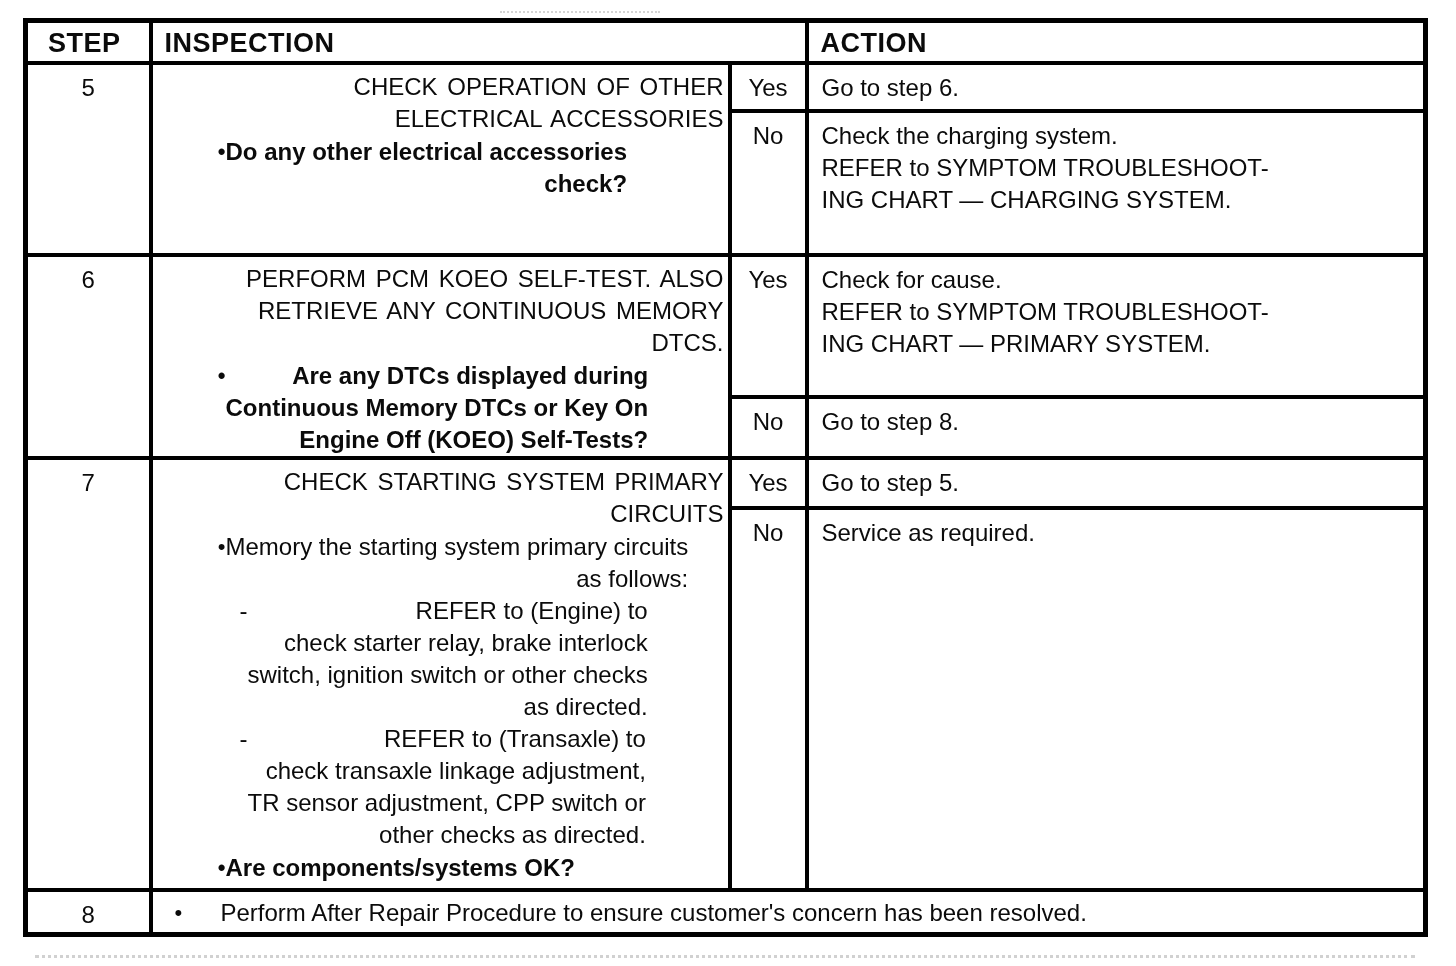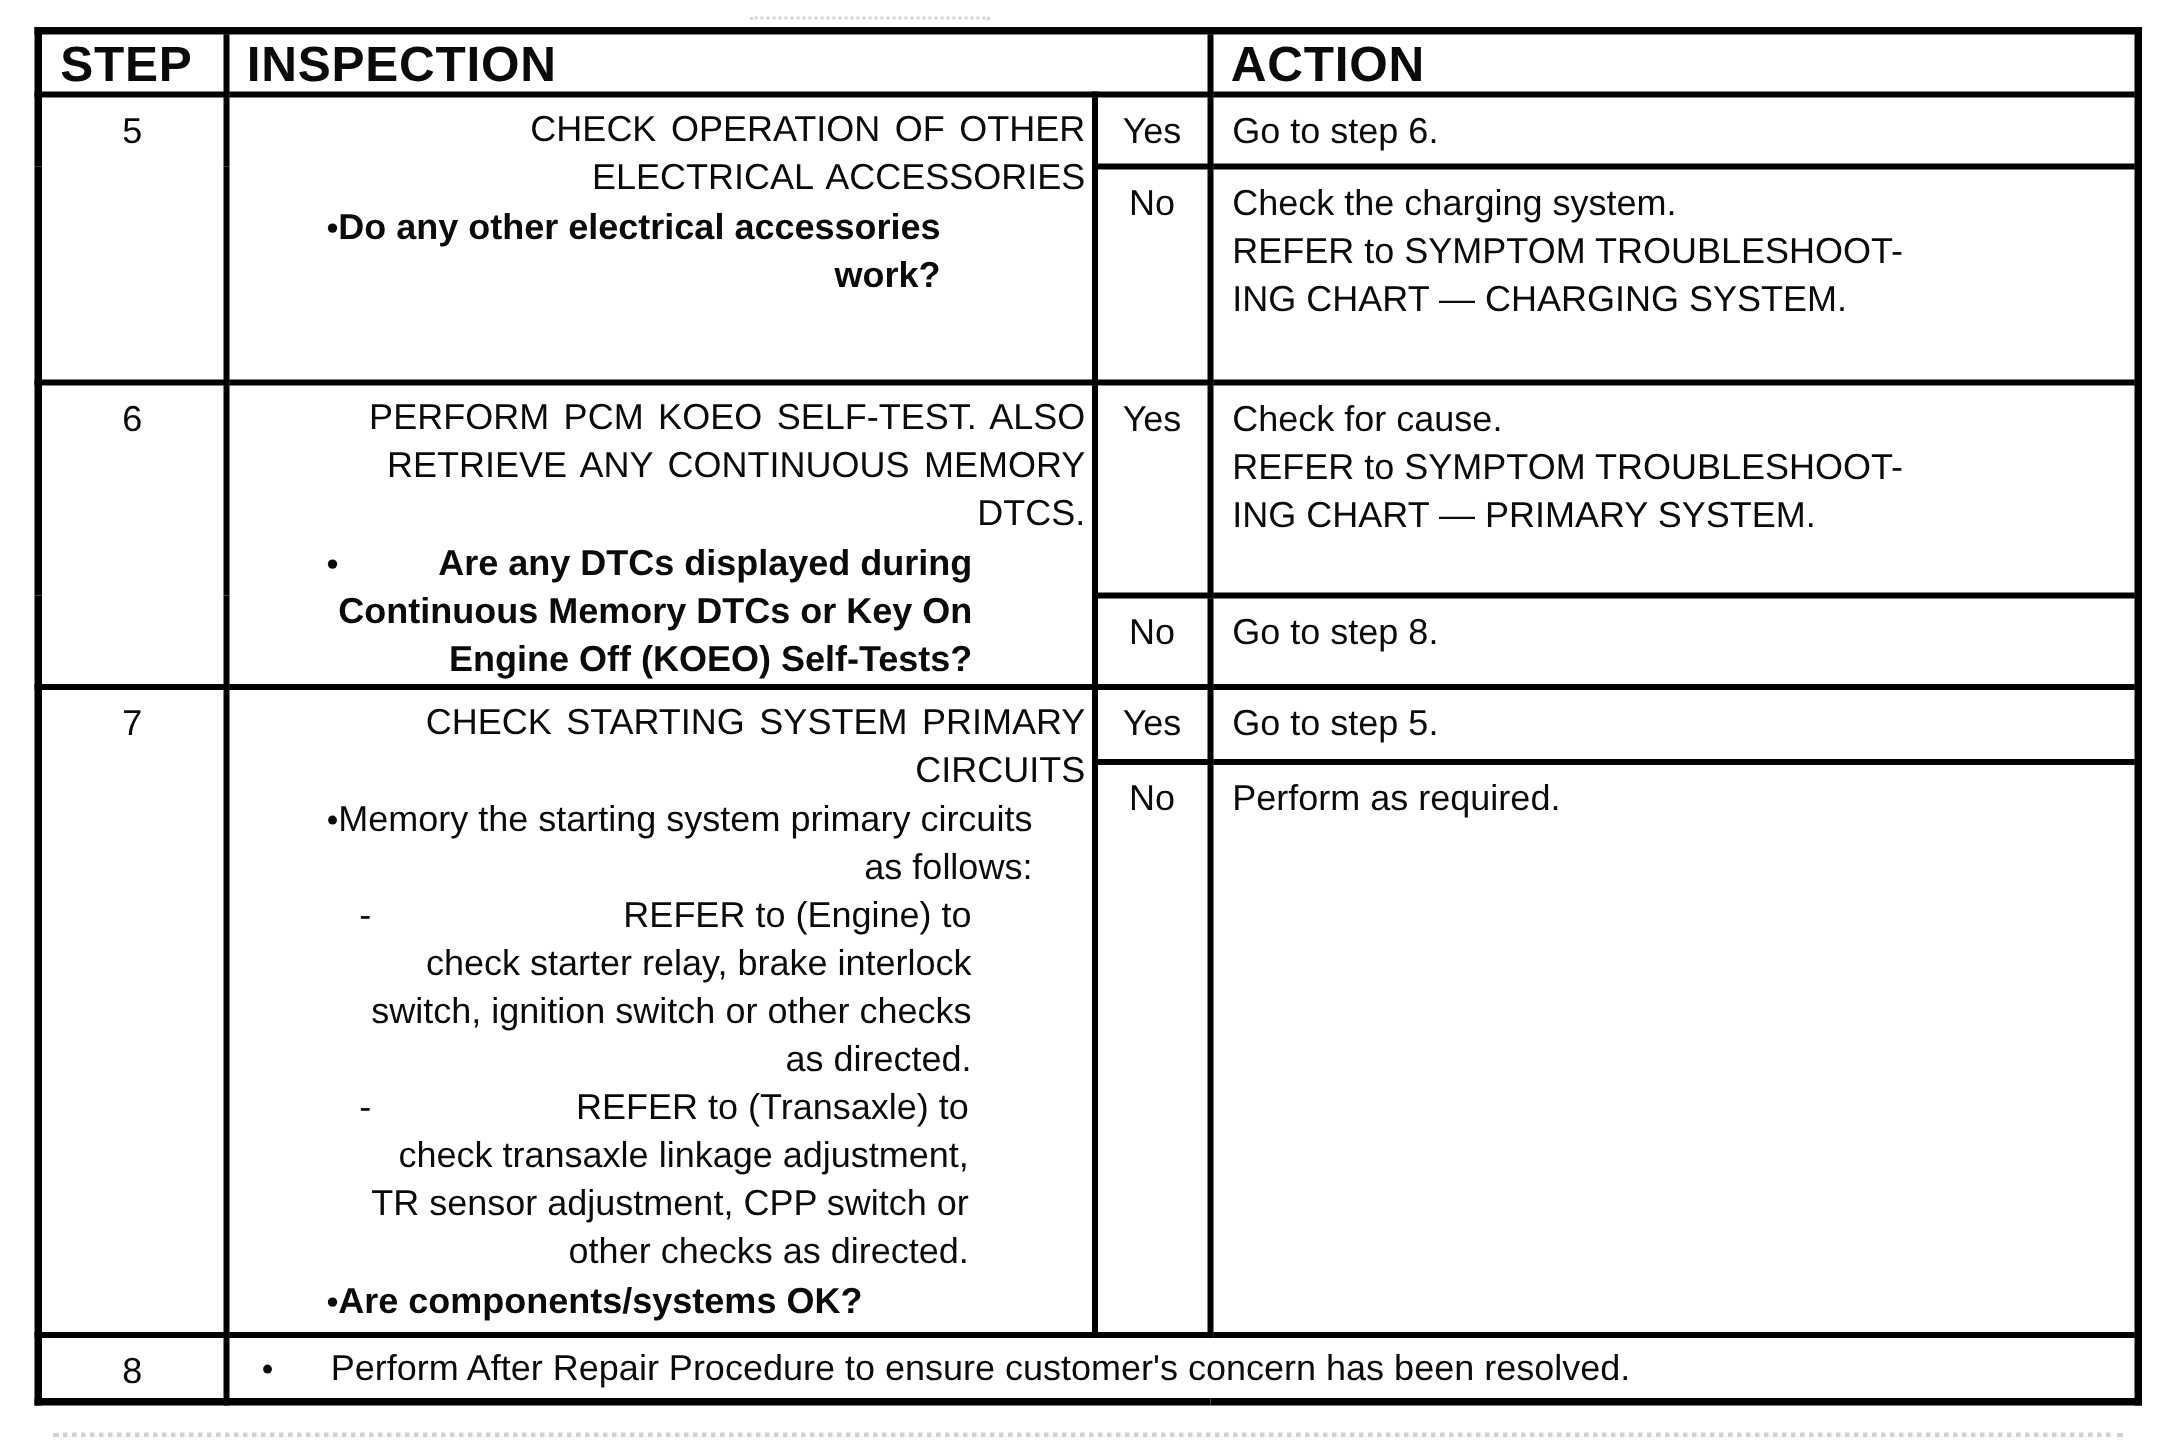--- a/index.html
+++ b/index.html
@@ -44,21 +44,21 @@
   tr.r6b      { height: 60px; }
   tr.r7a      { height: 50px; }
   tr.r7b      { height: 382px; }
   tr.r8       { height: 45px; }
 
   th {
     font-weight: bold;
     text-align: left;
     padding: 4px 8px 0 12px;
     letter-spacing: 0.5px;
-    font-size: 33px;
+    font-size: 27px;
   }
   th.h-step { text-align: center; padding-left: 0; }
 
   .step-cell {
     text-align: center;
     padding-top: 7px;
   }
   .yn-cell {
     text-align: center;
     padding-top: 7px;
@@ -148,21 +148,21 @@
     </tr>
 
     <tr class="r5a">
       <td class="step-cell" rowspan="2">5</td>
       <td class="insp-cell" rowspan="2">
         <div class="insp-title">CHECK OPERATION OF OTHER
 ELECTRICAL ACCESSORIES</div>
         <div class="bullet-row">
           <span class="marker bold">•</span>
           <span class="txt bold">Do any other electrical accessories
-work?</span>
+check?</span>
         </div>
       </td>
       <td class="yn-cell">Yes</td>
       <td class="action-cell">Go to step 6.</td>
     </tr>
     <tr class="r5b">
       <td class="yn-cell">No</td>
       <td class="action-cell">Check the charging system.
 REFER to SYMPTOM TROUBLESHOOT-
 ING CHART — CHARGING SYSTEM.</td>
@@ -218,21 +218,21 @@
         <div class="bullet-row">
           <span class="marker bold">•</span>
           <span class="txt bold">Are components/systems OK?</span>
         </div>
       </td>
       <td class="yn-cell">Yes</td>
       <td class="action-cell">Go to step 5.</td>
     </tr>
     <tr class="r7b">
       <td class="yn-cell">No</td>
-      <td class="action-cell">Perform as required.</td>
+      <td class="action-cell">Service as required.</td>
     </tr>
 
     <tr class="r8">
       <td class="step-cell">8</td>
       <td colspan="3" class="final-cell">
         <div class="bullet-row">
           <span class="marker">•</span>
           <span class="txt">Perform After Repair Procedure to ensure customer's concern has been resolved.</span>
         </div>
       </td>

